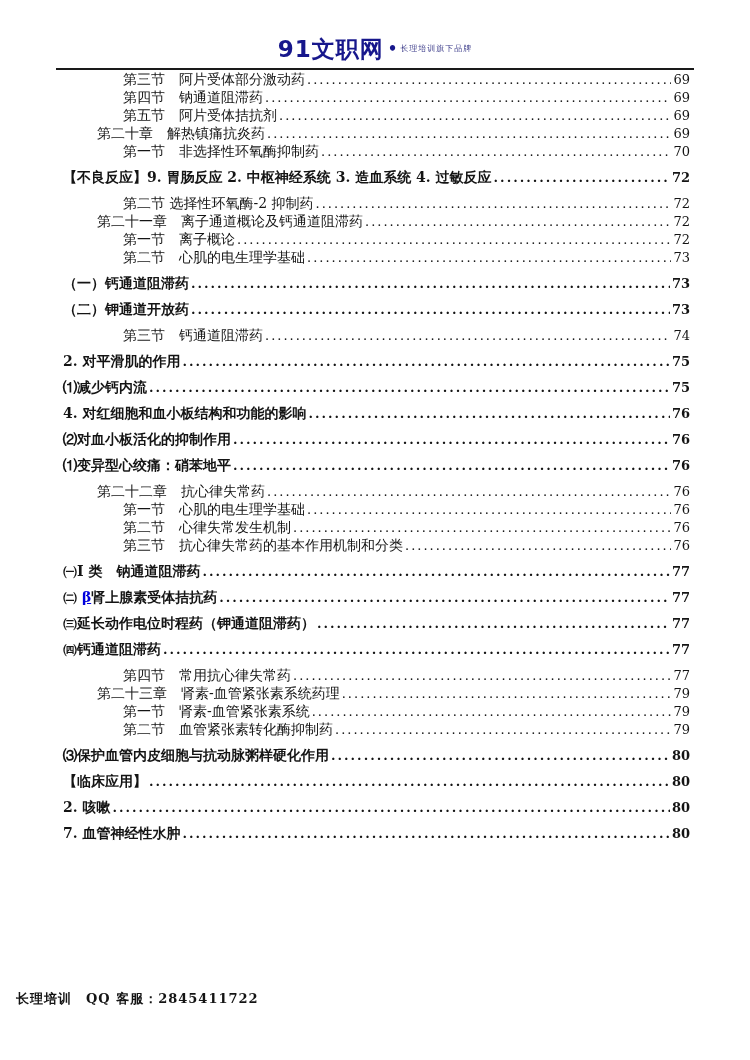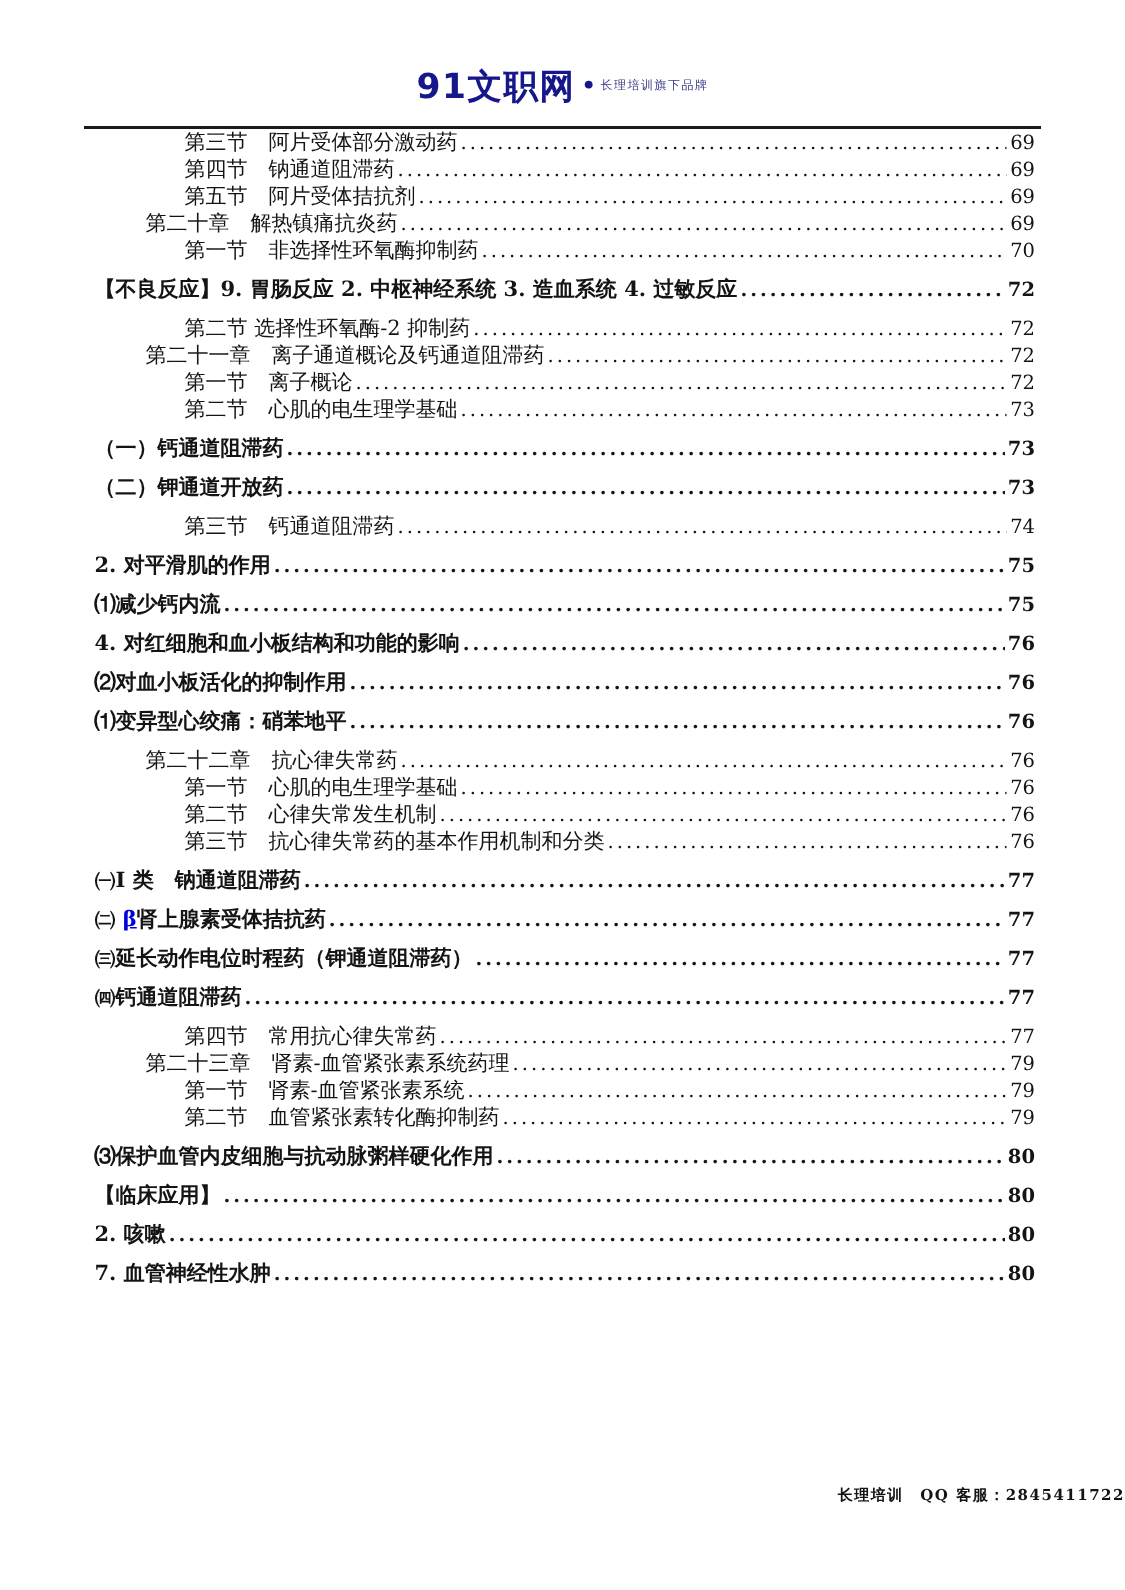--- a/index.html
+++ b/index.html
@@ -5,21 +5,21 @@
   * { margin:0; padding:0; box-sizing:border-box; }
   html,body { width:750px; height:1060px; }
   body {
     background:#ffffff;
     font-family:"DejaVu Serif","Liberation Serif",serif;
     color:#141414;
     position:relative;
     overflow:hidden;
   }
   .header {
-    height:84px;
+    height:68px;
     display:flex;
     justify-content:center;
     align-items:center;
     padding-top:30px;
   }
   .logo-main {
     font-family:"DejaVu Sans","Liberation Sans",sans-serif;
     font-size:23px;
     font-weight:bold;
     letter-spacing:1px;
@@ -62,24 +62,24 @@
     overflow:hidden;
     white-space:nowrap;
     letter-spacing:2px;
     font-size:13px;
     padding:0 1px 0 2px;
   }
   .page { flex-shrink:0; font-size:13px; padding-left:2px; }
   .beta-link { text-decoration:underline; font-weight:bold; cursor:pointer; }
   .footer {
     position:absolute;
-    left:0; right:0;
+    left:16px; right:0;
     top:990px;
-    text-align:right;
-    font-size:10px;
+    text-align:left;
+    font-size:13px;
     font-weight:bold;
     letter-spacing:1px;
   }
 </style>
 </head>
 <body>
 
 <div class="header">
   <span class="logo-main" style="color: rgb(23, 23, 140);">91文职网</span>
   <span class="logo-bullet" style="color: rgb(23, 23, 140);">•</span>

